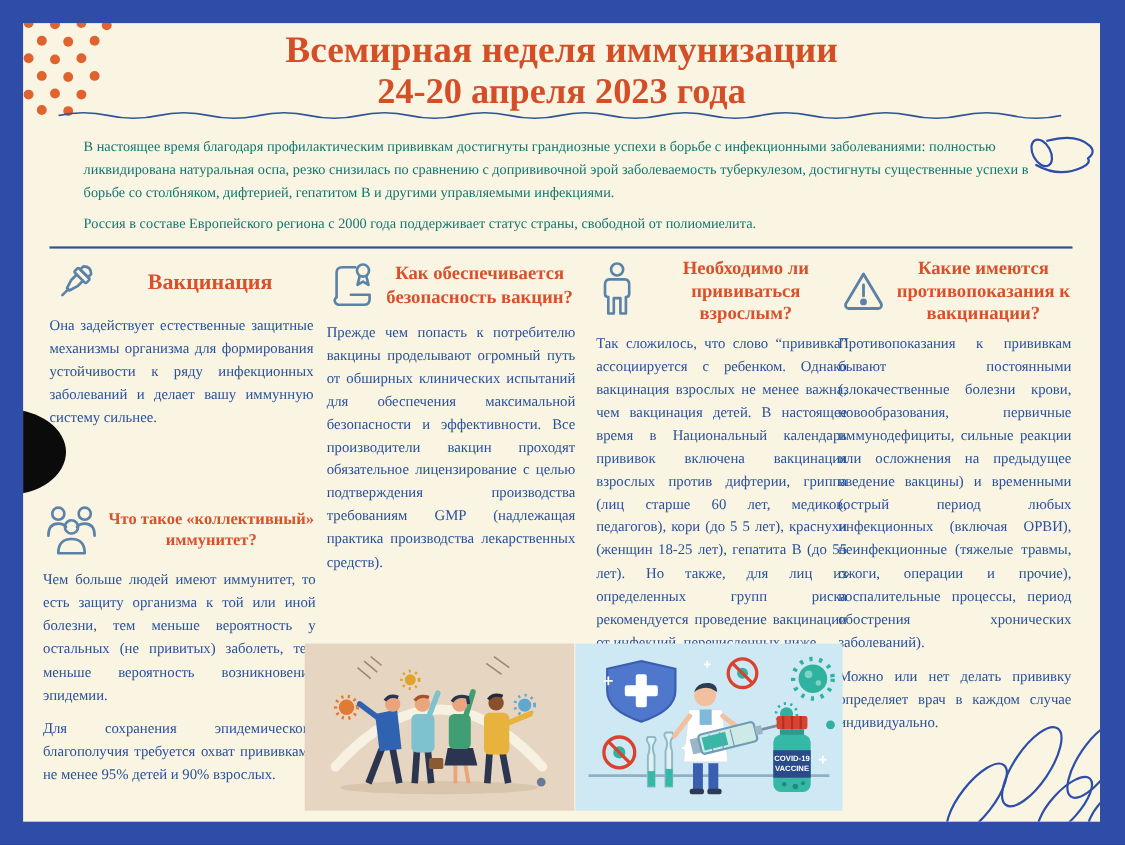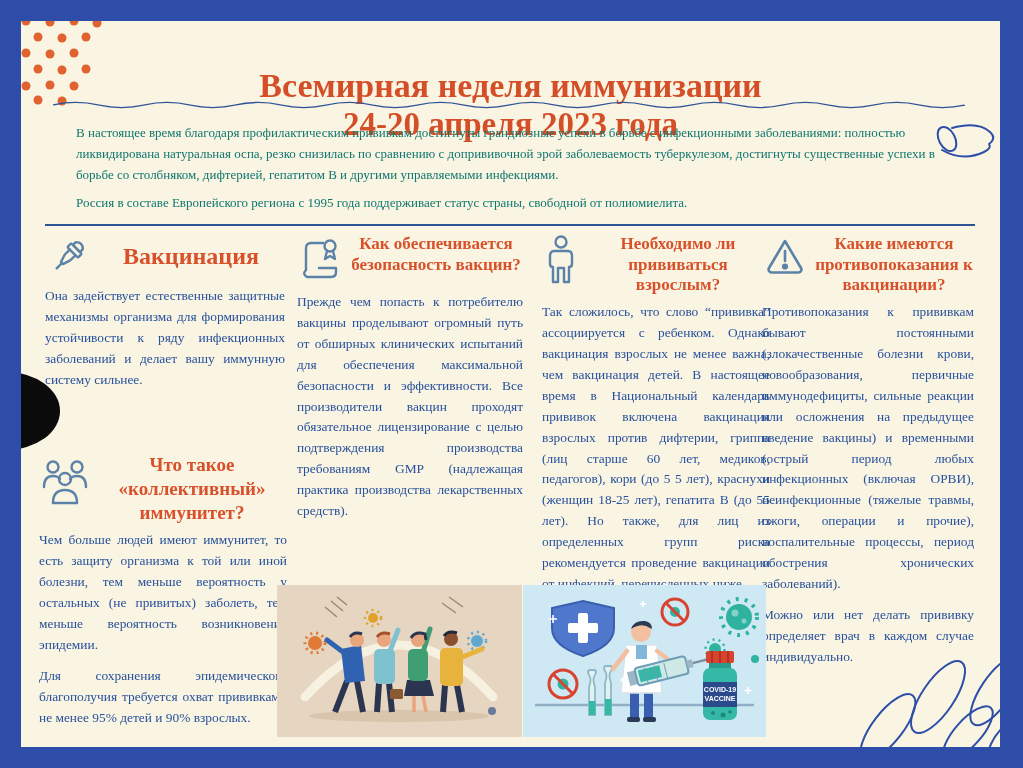--- a/index.html
+++ b/index.html
@@ -1,42 +1,42 @@
 <!DOCTYPE html>
 <html><head>
 <meta charset="utf-8">
 <style>
   html,body{margin:0;padding:0;background:#1f3a8f;}
   #app{position:relative;width:1023px;height:768px;background:#2d4da8;overflow:hidden;
        font-family:"Liberation Serif","DejaVu Serif",serif;}
   .poster{position:absolute;left:21px;top:21px;right:23px;bottom:21px;background:#faf4e3;overflow:hidden;}
   
-  .title{position:absolute;left:0;top:8px;width:100%;text-align:center;color:#d44f28;font-weight:bold;margin-top:40px;}
+  .title{position:absolute;left:0;top:8px;width:100%;text-align:center;color:#d44f28;font-weight:bold;}
   .title .t1{font-size:34px;line-height:1.0;}
   .title .t2{font-size:33px;line-height:1.05;margin-top:4px;}
   .wave{position:absolute;left:32px;top:78px;}
   
   .intro{position:absolute;left:55px;top:102px;width:870px;text-align:left;color:#0f766e;font-size:13px;line-height:1.6;}
   .intro p{margin:0;}
   .intro p + p{margin-top:8px;}
   .rule{position:absolute;left:24px;top:203px;width:930px;height:2px;background:#2f5496;}
   
   .col{position:absolute;color:#27519c;font-size:13.4px;line-height:1.56;text-align:justify;}
   .col p{margin:0 0 10px 0;}
-  .sec-head{display:flex;align-items:flex-start;margin-bottom:6px;}
+  .sec-head{display:flex;align-items:center;margin-bottom:6px;}
   .sec-head .icon{flex:0 0 auto;margin-right:6px;}
   .sec-head h2{flex:1;margin:0;text-align:center;color:#d9512b;font-size:17px;line-height:1.22;font-weight:bold;}
   .col1{left:24px;top:213px;width:240px;}
   .col1 .sec-head{align-items:center;}
-  .col1 .sec-head h2{font-size:24px;}
+  .col1 .sec-head h2{font-size:20px;}
   .col2{left:276px;top:213px;width:226px;}
   .col3{left:521px;top:213px;width:228px;}
   .col4{left:741px;top:213px;width:212px;}
   .herd{left:18px;top:432px;width:248px;}
-  .herd .sec-head h2{font-size:19px;line-height:1.25;}
+  .herd .sec-head h2{font-size:15px;line-height:1.25;}
   
   .fig{position:absolute;overflow:hidden;}
   .fig-herd{left:256px;top:564px;width:245px;height:152px;background:#e5d5c1;}
   .fig-vax{left:502px;top:564px;width:243px;height:152px;background:#cfe9f4;}
   
   .dots{position:absolute;left:-21px;top:-21px;}
   .blob{position:absolute;left:-69px;top:351px;width:108px;height:78px;background:#0b0b0b;border-radius:50%;}
   .tube{position:absolute;left:912px;top:92px;}
   .petals{position:absolute;right:0;bottom:0;}
   svg{display:block;}
@@ -101,21 +101,21 @@
       <div class="t1">Всемирная неделя иммунизации</div>
       <div class="t2">24-20 апреля 2023 года</div>
     </header>
 
     <svg class="wave" width="912" height="12" viewBox="0 0 440 14" preserveAspectRatio="none">
       <path d="M0 7 Q11 1 22 7 T44 7 T66 7 T88 7 T110 7 T132 7 T154 7 T176 7 T198 7 T220 7 T242 7 T264 7 T286 7 T308 7 T330 7 T352 7 T374 7 T396 7 T418 7 T440 7" fill="none" stroke="#2f5496" stroke-width="1.6"></path>
     </svg>
 
     <div class="intro">
       <p>В настоящее время благодаря профилактическим прививкам достигнуты грандиозные успехи в борьбе с инфекционными заболеваниями: полностью ликвидирована натуральная оспа, резко снизилась по сравнению с допрививочной эрой заболеваемость туберкулезом, достигнуты существенные успехи в борьбе со столбняком, дифтерией, гепатитом В и другими управляемыми инфекциями.</p>
-      <p>Россия в составе Европейского региона с 1995 года поддерживает статус страны, свободной от полиомиелита.</p>
+      <p>Россия в составе Европейского региона с 2000 года поддерживает статус страны, свободной от полиомиелита.</p>
     </div>
 
     <div class="rule"></div>
 
     <section class="col col1">
       <div class="sec-head">
         <span class="icon">
           <svg width="46" height="46" viewBox="0 0 46 46">
             <g transform="rotate(45 23 23)" fill="none" stroke="#5b82a8" stroke-width="2.4" stroke-linejoin="round" stroke-linecap="round">
               <path d="M18 7 q5 -5 10 0 v4 h-10 z"></path>

